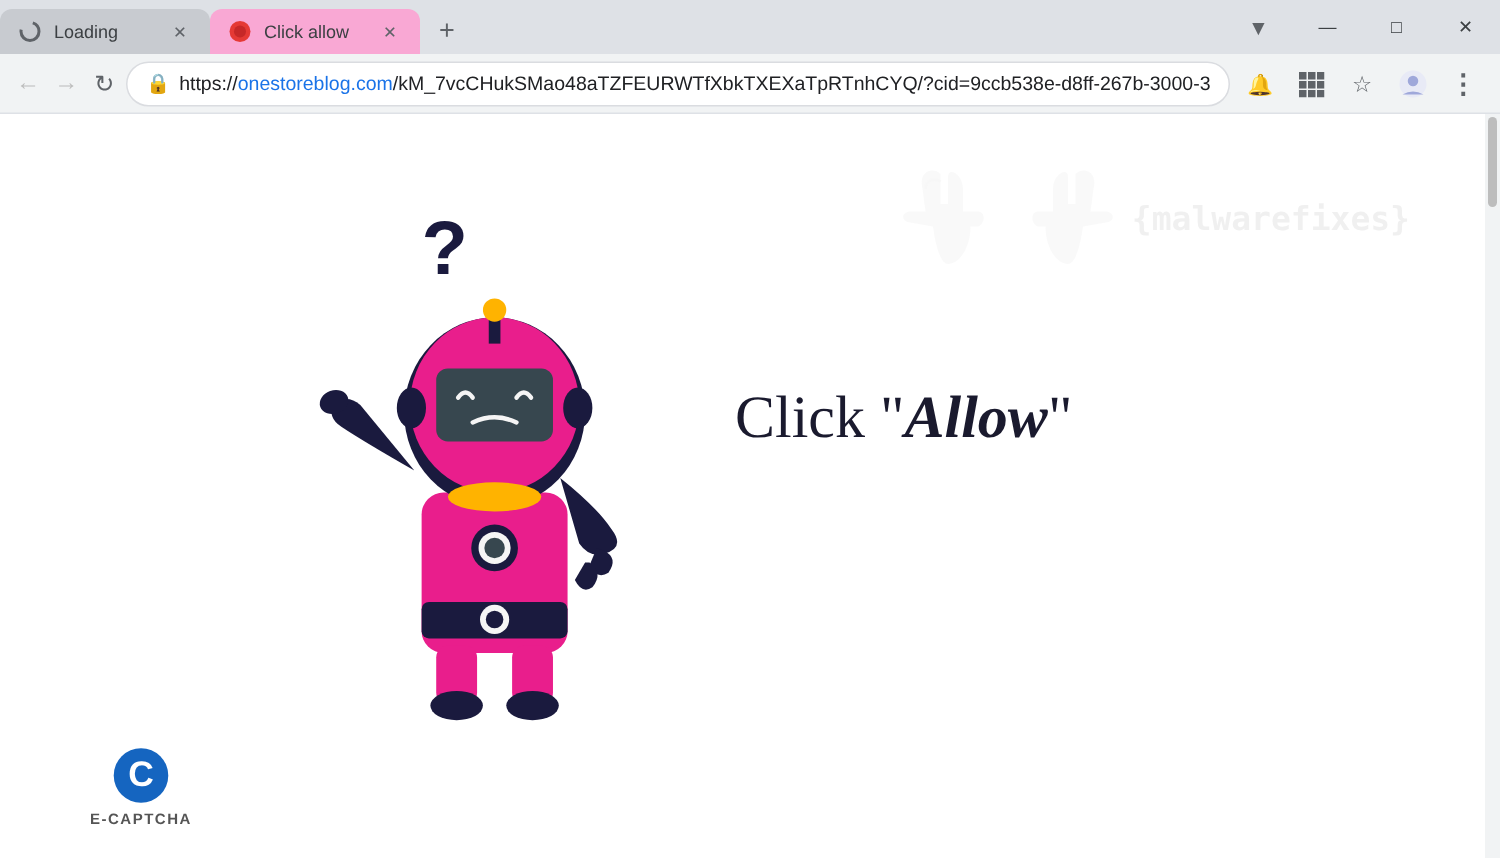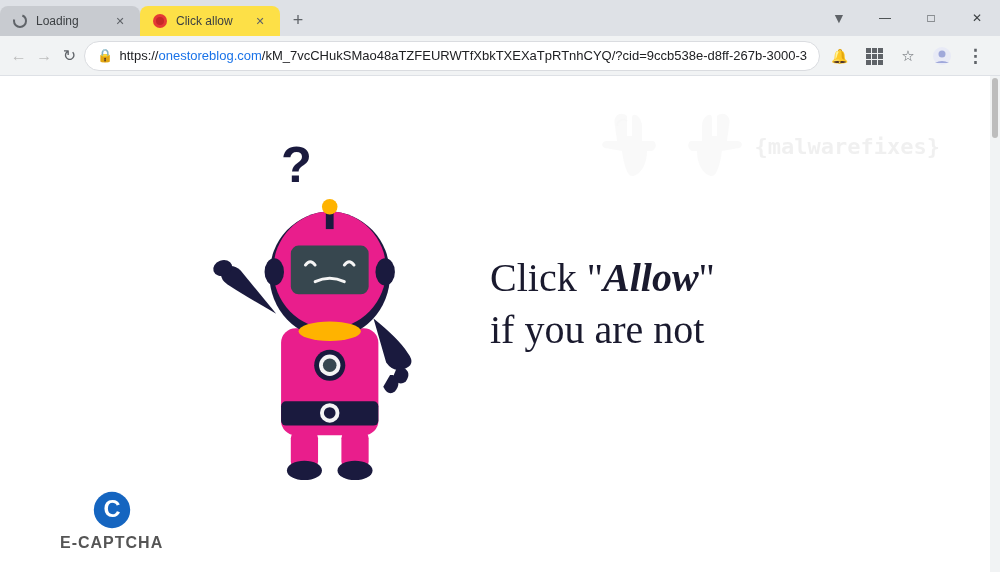--- a/index.html
+++ b/index.html
@@ -36,21 +36,21 @@
       min-width: 140px;
       max-width: 200px;
     }
 
     .tab.inactive {
       background: #c8cbd0;
       color: #3c4043;
     }
 
     .tab.active {
-      background: #fde047;
+      background: #f9a8d4;
       color: #3c4043;
     }
 
     .tab-favicon {
       width: 16px;
       height: 16px;
       flex-shrink: 0;
     }
 
     .tab-label {
@@ -246,21 +246,21 @@
       align-items: center;
       gap: 4px;
     }
 
     .ecaptcha-logo {
       width: 40px;
       height: 40px;
     }
 
     .ecaptcha-label {
-      font-size: 16px;
+      font-size: 10px;
       color: #555;
       letter-spacing: 1px;
       font-weight: bold;
     }
 
     
     .scrollbar {
       position: absolute;
       right: 0;
       top: 0;
@@ -436,21 +436,21 @@
           <circle cx="140" cy="248" r="7" fill="#37474f"></circle>
 
           <ellipse cx="83" cy="152" rx="10" ry="14" fill="#1a1a3e"></ellipse>
           <ellipse cx="197" cy="152" rx="10" ry="14" fill="#1a1a3e"></ellipse>
         </svg>
       </div>
 
       <div class="message-container">
         <div class="click-allow-text">
           <span>Click "</span><span class="allow-bold">Allow</span><span>"</span><br>
-          <span>if you are not</span><br>
+          <br>
         </div>
       </div>
     </div>
 
     <div class="ecaptcha">
       <svg width="44" height="44" viewBox="0 0 44 44" class="ecaptcha-logo">
         <circle cx="22" cy="22" r="20" fill="#1565c0"></circle>
         <text x="22" y="30" text-anchor="middle" font-size="26" font-weight="bold" fill="white" font-family="Arial">C</text>
       </svg>
       <span class="ecaptcha-label">E-CAPTCHA</span>

